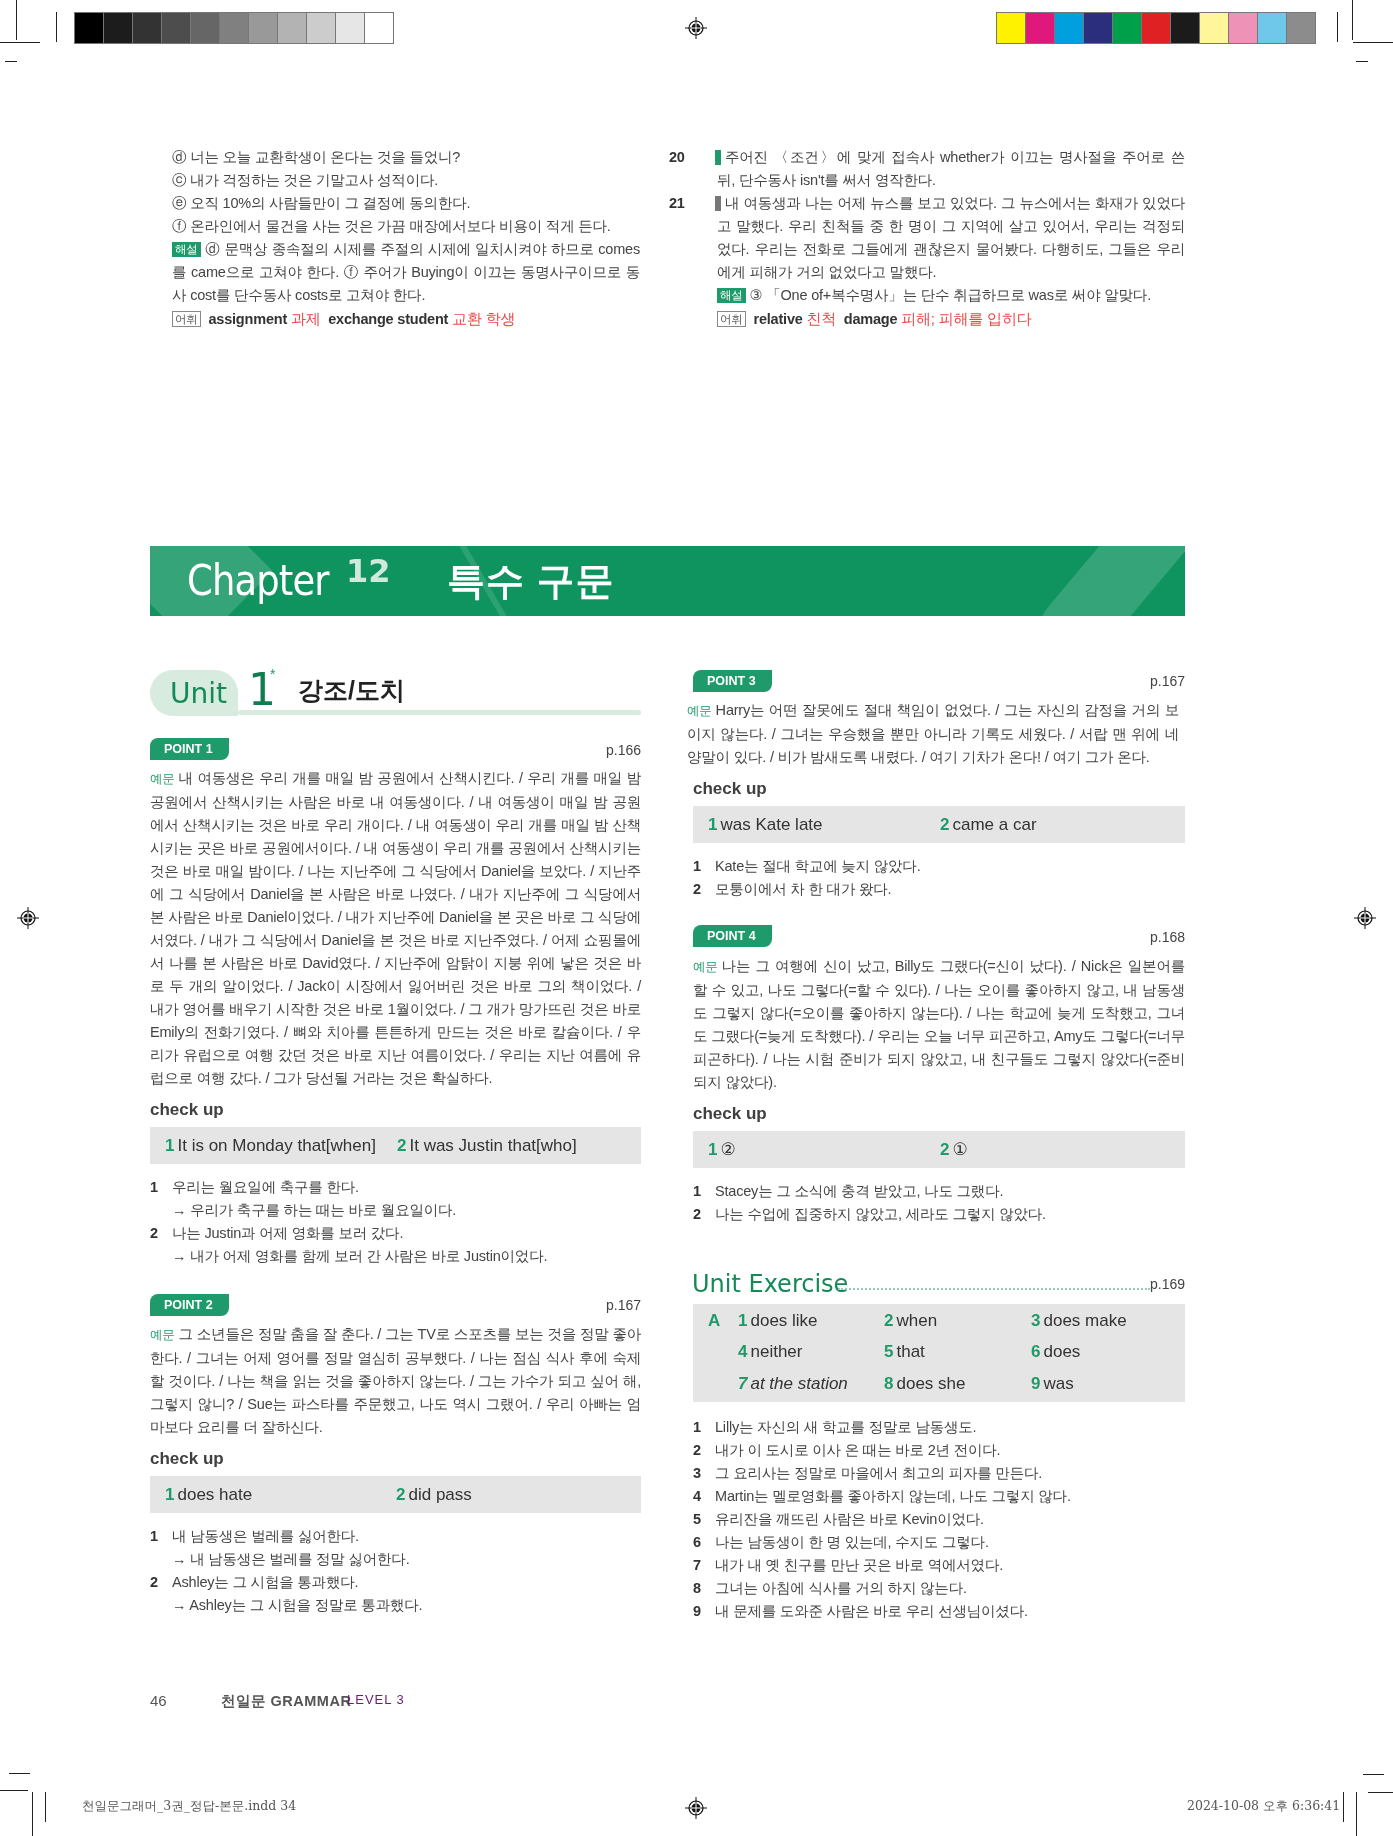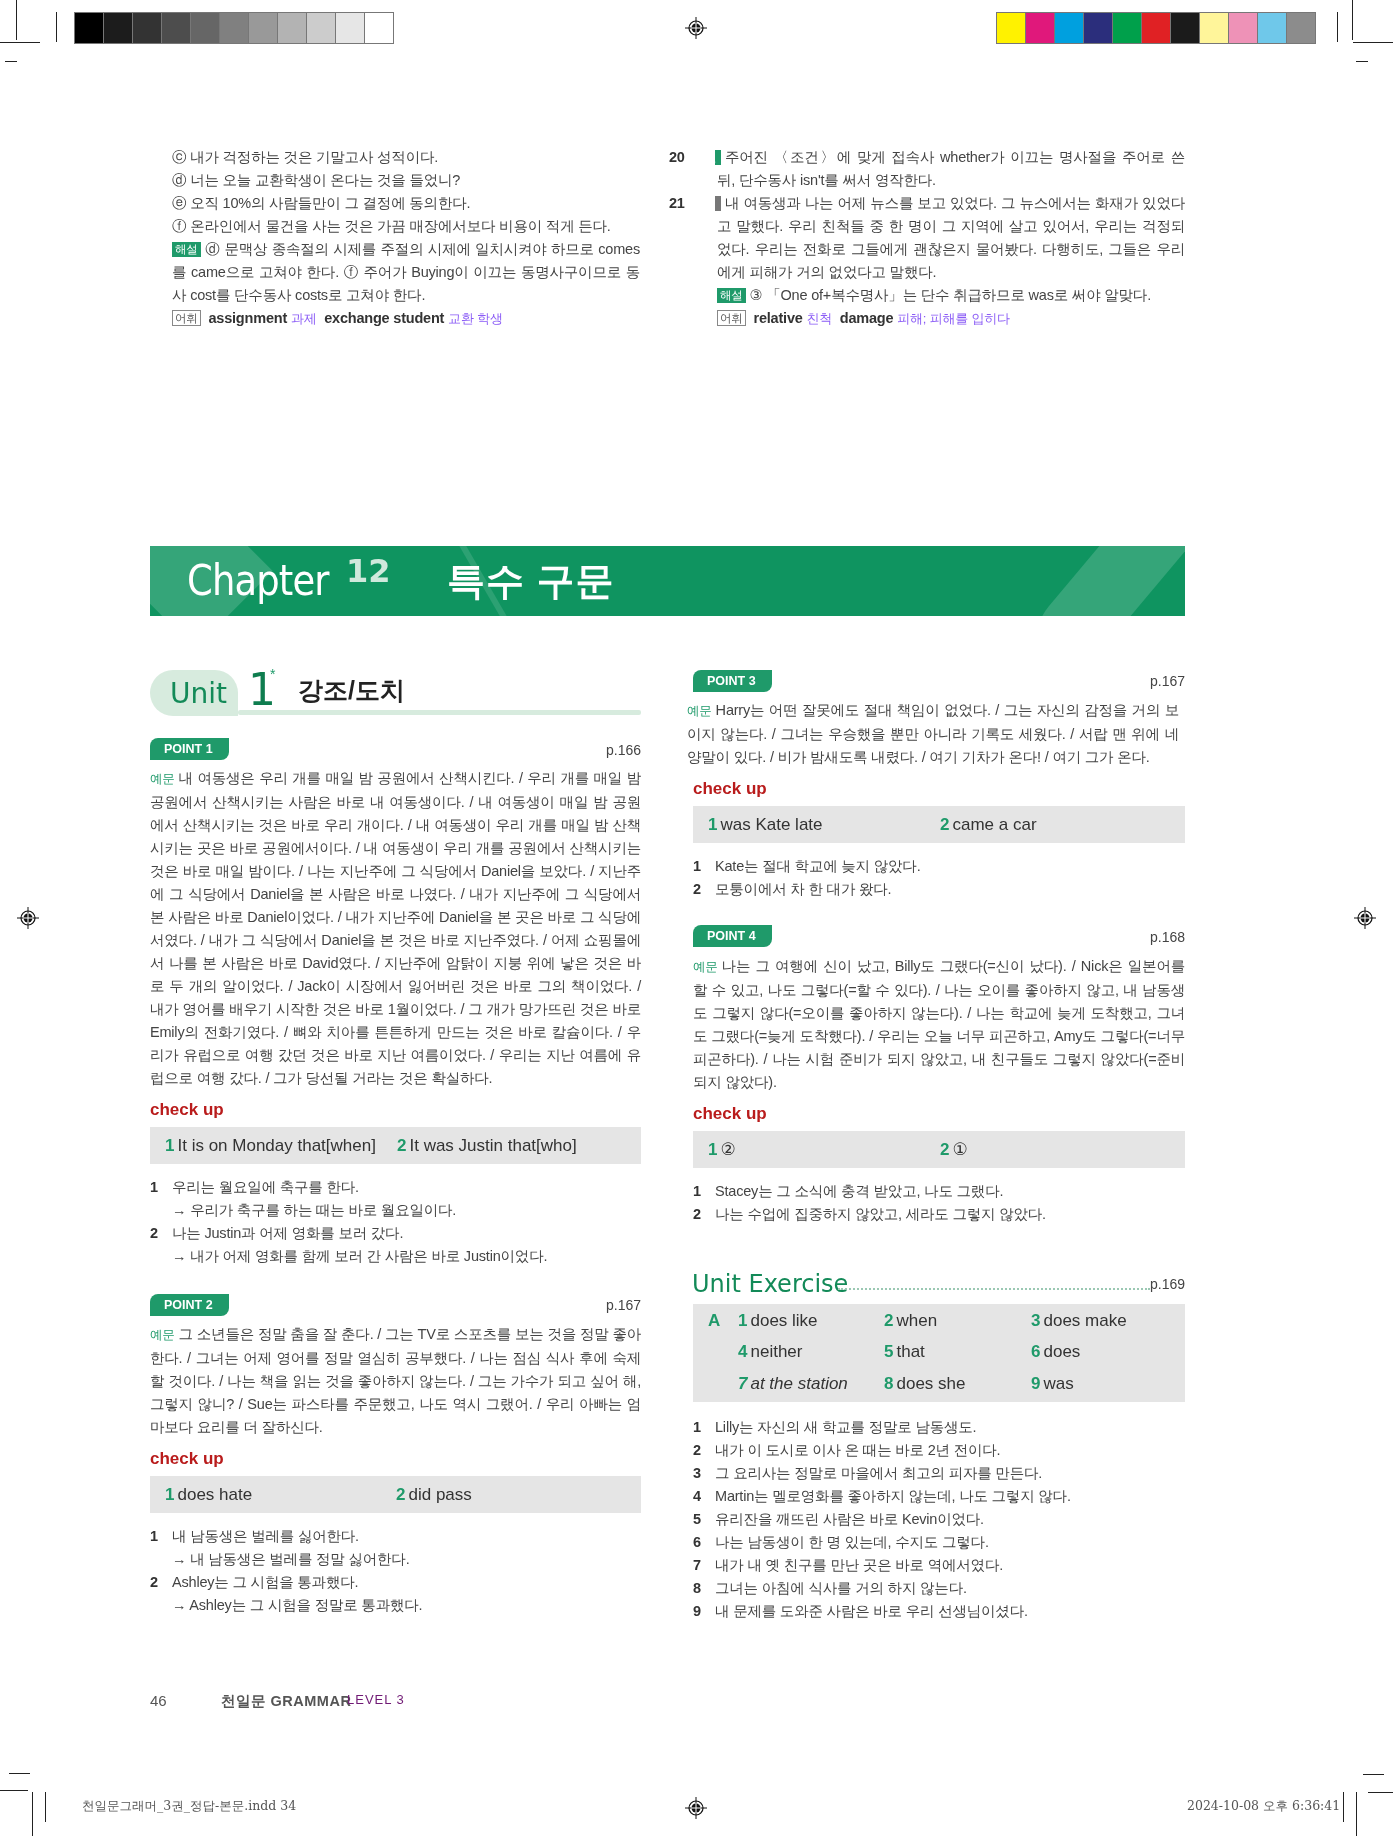--- a/index.html
+++ b/index.html
@@ -16,41 +16,41 @@
   .bar .sw { width:28px; height:30px; border-right:1px solid #777; }
   .bar .sw:last-child { border-right:none; }
   .reg { position:absolute; width:22px; height:22px; }
   
   .txt { font-size:14.5px; line-height:23px; color:#444; letter-spacing:-0.2px; }
   .para { text-align:justify; }
   .tag-haeseol { display:inline-block; background:#1f9a6a; color:#fff; font-size:11.5px; line-height:15px; padding:0 3px; margin-right:4px; vertical-align:1px; }
   .tag-haeseol.gray { background:#777; }
   .tag-eohwi { display:inline-block; border:1px solid #888; color:#555; font-size:11.5px; line-height:14px; padding:0 2px; margin-right:4px; vertical-align:1px; }
   .bold-word { font-weight:bold; color:#333; }
-  .small-kr { font-size:13px; color:#8b5cf6; }
+  .small-kr { font-size:15px; color:#ef4444; }
   .num-bold { font-weight:bold; color:#333; display:inline-block; width:22px; }
   .hang { padding-left:22px; }
   
   .banner { position:absolute; left:150px; top:546px; width:1035px; height:70px; background:#0f9460; overflow:hidden; }
   .banner .deco { position:absolute; background:rgba(255,255,255,0.16); }
   .banner .title-ch { position:absolute; left:37px; top:10px; font-size:42px; color:#fff; font-family:"DejaVu Sans", sans-serif; letter-spacing:-1px; transform:scaleX(0.88); transform-origin:left; }
   .banner .title-num { position:absolute; left:196px; top:6px; font-size:32px; color:#cfe9dc; font-family:"DejaVu Sans", sans-serif; font-weight:bold; }
   .banner .title-kr { position:absolute; left:297px; top:10px; font-size:38px; color:#fff; font-weight:bold; letter-spacing:1px; }
   
   .unit-pill { position:absolute; left:150px; top:670px; width:88px; height:46px; background:#d7ebde; border-radius:26px 26px 0 26px; }
   .unit-pill span { position:absolute; left:20px; top:7px; font-size:28px; color:#138a58; font-family:"DejaVu Sans", sans-serif; }
   .unit-line { position:absolute; left:238px; top:710px; width:403px; height:5px; background:#d7ebde; border-radius:2px; }
   .unit-num { position:absolute; left:248px; top:664px; font-size:44px; color:#0f7d4f; font-family:"DejaVu Sans", sans-serif; }
   .unit-star { position:absolute; left:270px; top:666px; font-size:14px; color:#1f9a6a; }
   .unit-title { position:absolute; left:298px; top:674px; font-size:25px; color:#222; font-weight:bold; }
   
   .point { position:absolute; height:22px; background:#1f9a6a; color:#fff; font-weight:bold; font-size:12.5px; line-height:22px; padding:0 16px 0 14px; border-radius:8px 0 8px 0; }
   .pref { position:absolute; font-size:14px; color:#444; }
   .yemun { color:#1f9a6a; font-size:12.5px; margin-right:4px; }
-  .checkup { position:absolute; font-size:17px; font-weight:bold; color:#b91c1c; }
+  .checkup { position:absolute; font-size:17px; font-weight:bold; color:#404040; }
   .ans-box { position:absolute; background:#e5e5e5; height:37px; font-size:17px; color:#333; line-height:37px; }
   .ans-box .n { color:#1f9a6a; font-weight:bold; margin-right:3px; }
   .ans-item { position:absolute; top:0; }
   .exercise-title { position:absolute; left:692px; top:1270px; font-size:24px; color:#138a58; font-family:"DejaVu Sans", sans-serif; }
   .exercise-dots { position:absolute; left:838px; top:1288px; width:312px; border-top:2px dotted #9bc8b3; }
   .exercise-page { position:absolute; left:1150px; top:1276px; font-size:14px; color:#444; }
   .ex-box { position:absolute; left:693px; top:1304px; width:492px; height:98px; background:#e5e5e5; font-size:17px; color:#333; }
   .ex-box .cell { position:absolute; }
   .ex-box .n { color:#1f9a6a; font-weight:bold; margin-right:3px; }
   .footer-num { position:absolute; left:150px; top:1692px; font-size:15px; color:#555; }
@@ -133,22 +133,22 @@
 <svg class="reg" style="left:685px;top:1797px;" viewBox="0 0 22 22">
     <circle cx="11" cy="11" r="7" fill="none" stroke="#111" stroke-width="1.2"></circle>
     <circle cx="11" cy="11" r="4.5" fill="#111"></circle>
     <line x1="11" y1="0" x2="11" y2="22" stroke="#111"></line>
     <line x1="0" y1="11" x2="22" y2="11" stroke="#111"></line>
     <line x1="11" y1="6" x2="11" y2="16" stroke="#fff"></line>
     <line x1="6" y1="11" x2="16" y2="11" stroke="#fff"></line>
   </svg>
 
 <div class="abs txt" style="left:172px;top:146px;width:468px;">
+  <div>ⓓ 너는 오늘 교환학생이 온다는 것을 들었니?</div>
   <div>ⓒ 내가 걱정하는 것은 기말고사 성적이다.</div>
-  <div>ⓓ 너는 오늘 교환학생이 온다는 것을 들었니?</div>
   <div>ⓔ 오직 10%의 사람들만이 그 결정에 동의한다.</div>
   <div>ⓕ 온라인에서 물건을 사는 것은 가끔 매장에서보다 비용이 적게 든다.</div>
   <div class="para">
     <span class="tag-haeseol">해설</span><span>ⓓ 문맥상 종속절의 시제를 주절의 시제에 일치시켜야 하므로 comes를 came으로 고쳐야 한다. ⓕ 주어가 Buying이 이끄는 동명사구이므로 동사 cost를 단수동사 costs로 고쳐야 한다.</span>
   </div>
   <div>
     <span class="tag-eohwi">어휘</span>
     <span class="bold-word">assignment</span>
     <span class="small-kr">과제</span>&nbsp;
     <span class="bold-word">exchange student</span>

